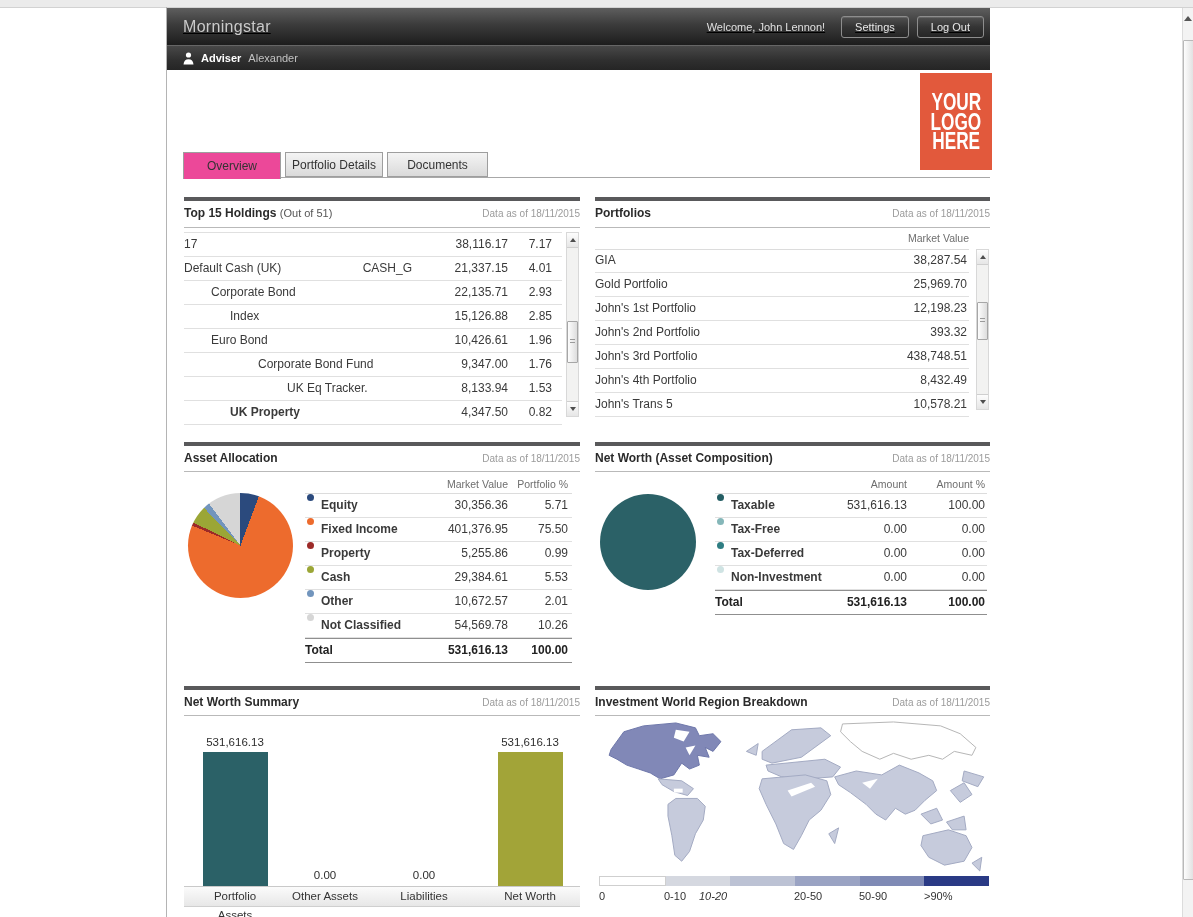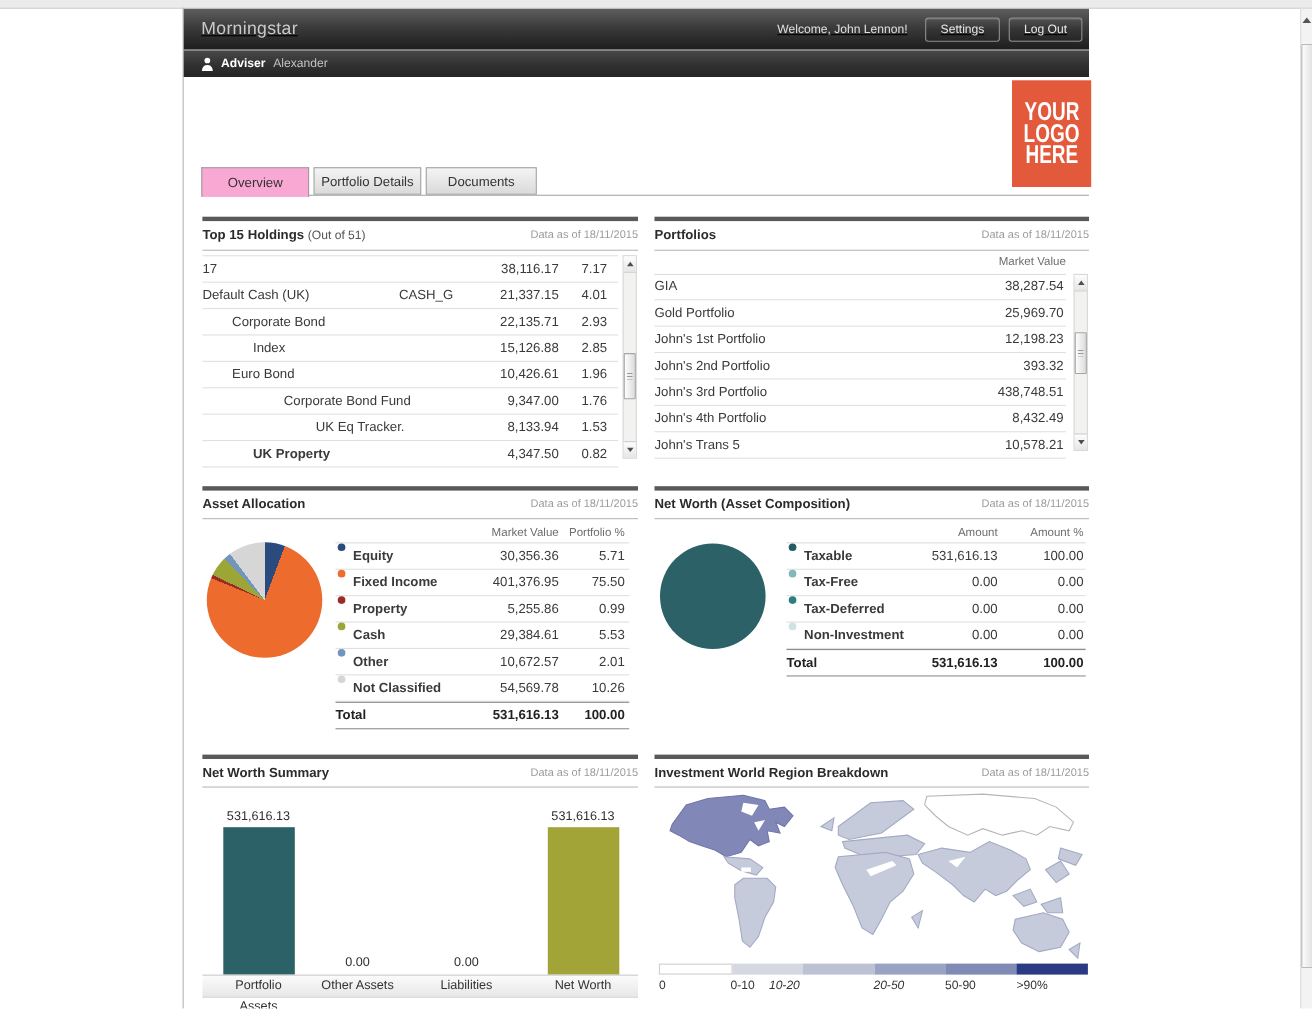--- a/index.html
+++ b/index.html
@@ -23,21 +23,21 @@
   .person-icon{margin-left:16px;margin-right:7px;display:flex;}
   .adviser-label{color:#fff;font-weight:bold;font-size:11px;margin-right:7px;}
   .adviser-name{color:#c2c2c2;font-size:11px;}
 
   
   .logo{position:absolute;left:920px;top:73px;width:72px;height:97px;background:#e2593c;color:#fff;display:flex;flex-direction:column;align-items:center;justify-content:center;font-weight:bold;}
   .logo span{display:block;font-size:21px;line-height:.93;transform:scale(.82,1.12);letter-spacing:0;}
 
   
   .tab{position:absolute;top:152px;height:25px;box-sizing:border-box;border:1px solid #9e9e9e;display:flex;align-items:center;justify-content:center;font-size:12px;color:#333;cursor:pointer;background:linear-gradient(180deg,#f4f4f4,#dadada);}
-  .tab.active{height:27px;background:#f9a8d4;border-bottom:none;z-index:2;}
+  .tab.active{height:27px;background:#ec4899;border-bottom:none;z-index:2;}
   #tab-overview{left:183px;width:98px;}
   #tab-details{left:285px;width:98px;}
   #tab-docs{left:387px;width:101px;}
   .tab-underline{position:absolute;left:184px;top:177px;width:806px;height:1px;background:#a8a8a8;z-index:1;}
 
   
   .strip{position:absolute;height:4px;background:#59595b;}
   #strip-h{left:184px;top:197px;width:396px;} #strip-p{left:595px;top:197px;width:395px;}
   #strip-aa{left:184px;top:442px;width:396px;} #strip-nc{left:595px;top:442px;width:395px;}
   #strip-ns{left:184px;top:686px;width:396px;} #strip-wr{left:595px;top:686px;width:395px;}
@@ -413,21 +413,21 @@
       <div class="wr-seg" style="background: rgb(213, 216, 224);"></div>
       <div class="wr-seg" style="background: rgb(188, 194, 212);"></div>
       <div class="wr-seg" style="background: rgb(154, 163, 195);"></div>
       <div class="wr-seg" style="background: rgb(127, 138, 181);"></div>
       <div class="wr-seg" style="background: rgb(42, 58, 133);"></div>
     </div>
   <div id="wr-labels">
       <div class="wr-lab" style="left: 599px;">0</div>
       <div class="wr-lab" style="left: 664px;">0-10</div>
       <div class="wr-lab" style="left: 699px; font-style: italic;">10-20</div>
-      <div class="wr-lab" style="left: 794px; font-style: italic;">20-50</div>
+      <div class="wr-lab" style="left: 794px;">20-50</div>
       <div class="wr-lab" style="left: 859px;">50-90</div>
       <div class="wr-lab" style="left: 924px;">&gt;90%</div>
     </div>
 
   <div class="browser-sb">
     <div class="bsb-up">
         <div class="tri-up"></div>
       </div>
     <div class="bsb-thumb"></div>
   </div>

